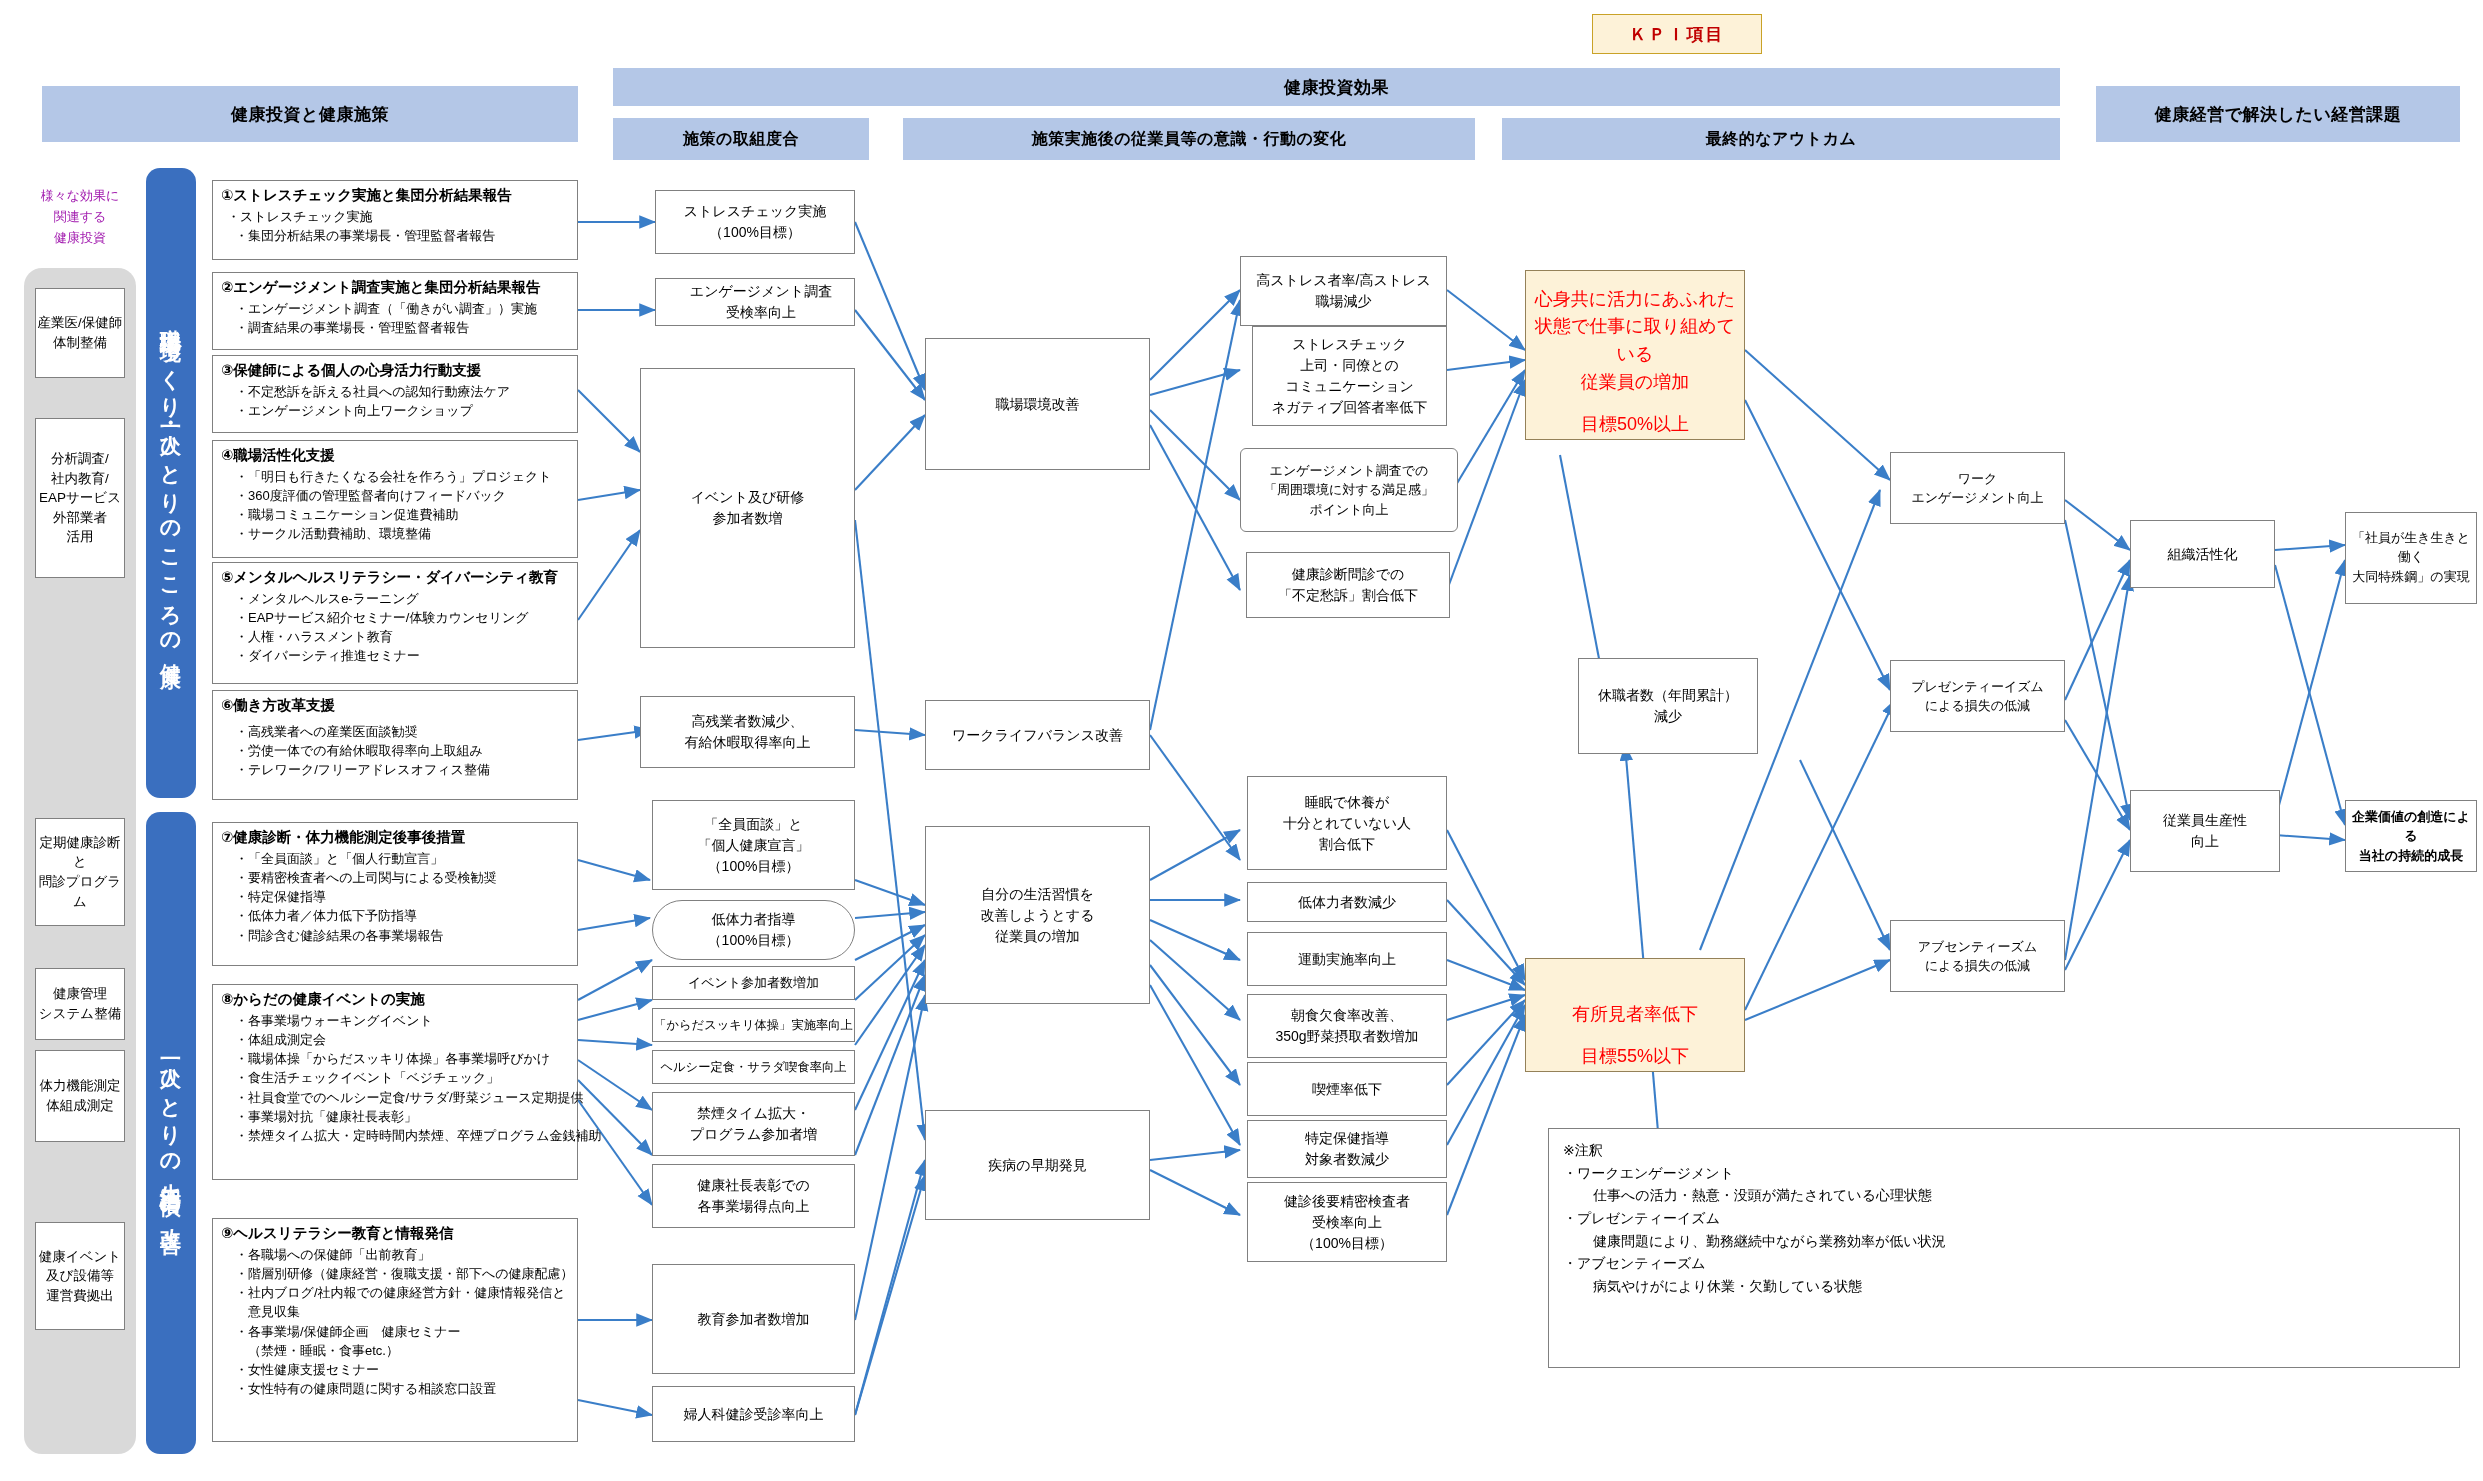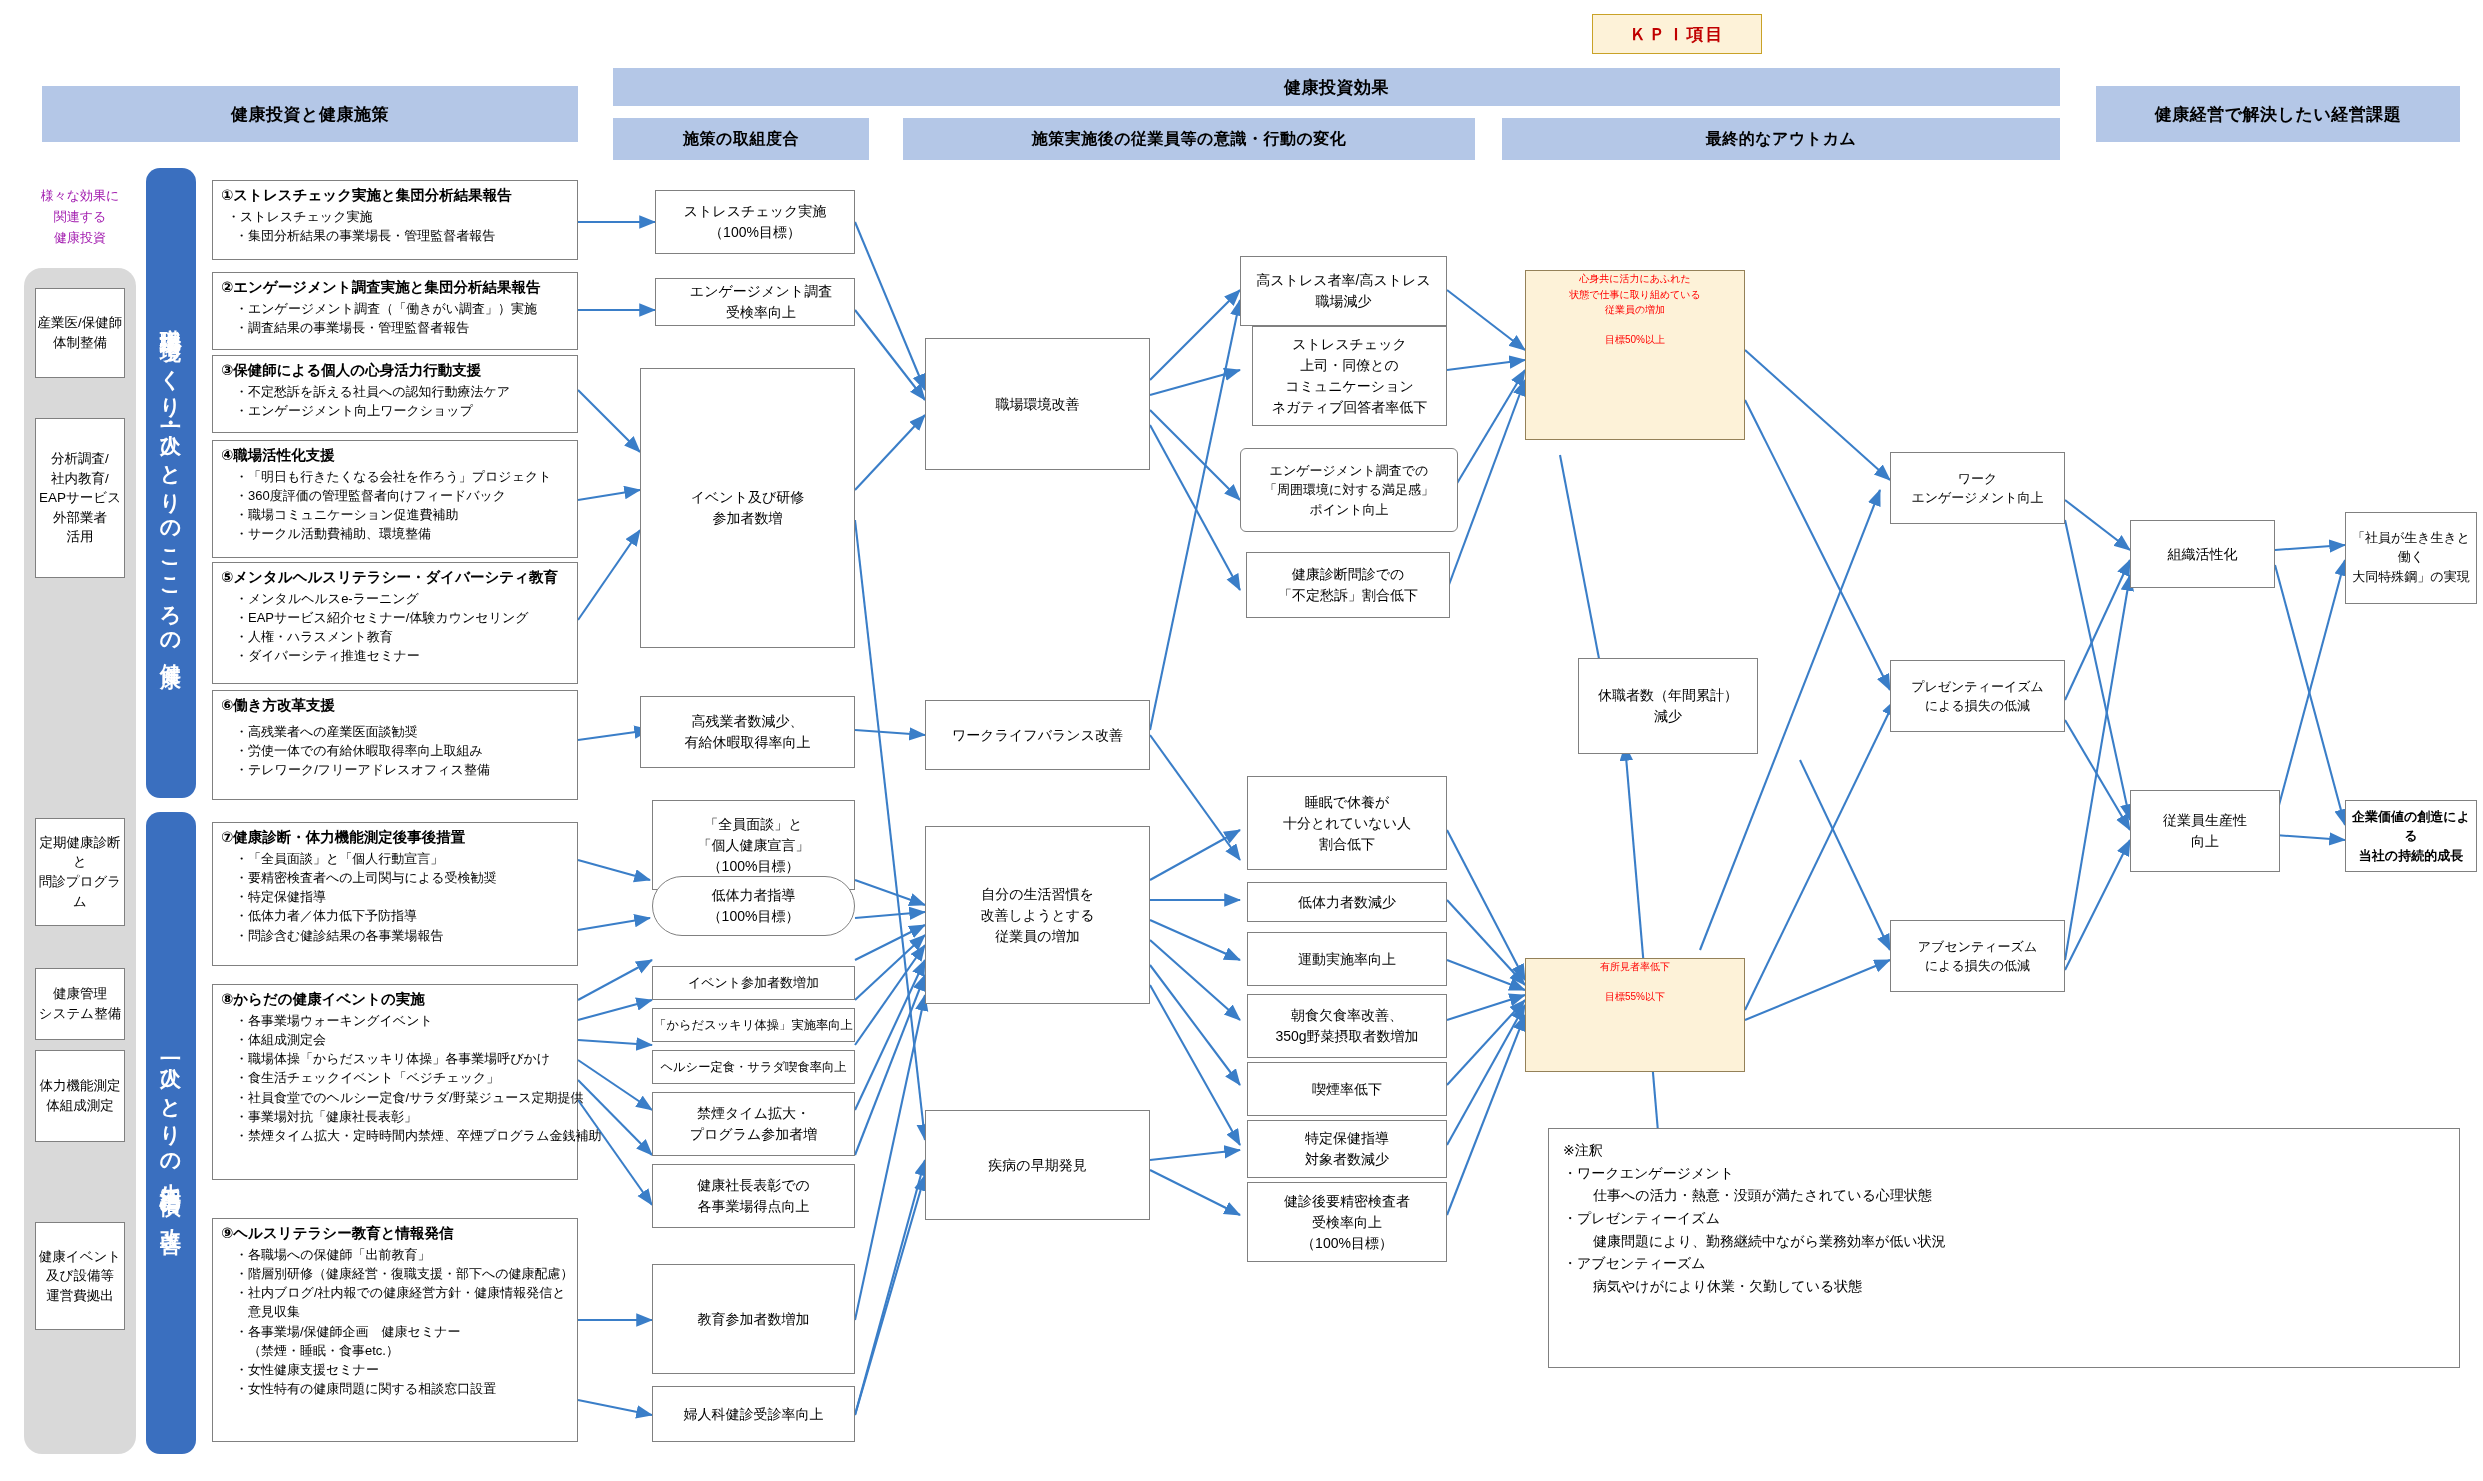--- a/index.html
+++ b/index.html
@@ -111,24 +111,24 @@
     text-align:center;
     font-size:14px;
     line-height:1.5;
   }
   .pbox.sm{font-size:13px;}
   .pbox.xs{font-size:12.3px;}
   
   .ybox{
     background:#fdf2d8;
     border:1px solid #948158;
-    display:flex;flex-direction:column;align-items:center;justify-content:flex-start;
+    display:flex;flex-direction:column;align-items:center;justify-content:flex-end;
     text-align:center;
     color:#ff0000;
-    font-size:10px;
+    font-size:18px;
     line-height:1.55;
   }
   .ybox .gap{height:14px;}
   
   .legend{
     background:#fff;
     border:1px solid #808080;
     padding:10px 14px;
     font-size:14px;
     line-height:1.62;
@@ -416,21 +416,21 @@
       <div>有給休暇取得率向上</div>
     </div>
   </div>
   <div class="node pbox" style="left:652px;top:800px;width:203px;height:90px;">
     <div>
       <div>「全員面談」と</div>
       <div>「個人健康宣言」</div>
       <div>（100%目標）</div>
     </div>
   </div>
-  <div class="node pbox" style="left:652px;top:876px;width:203px;height:60px;border-radius:31px;">
+  <div class="node pbox" style="left:652px;top:900px;width:203px;height:60px;border-radius:31px;">
     <div>
       <div>低体力者指導</div>
       <div>（100%目標）</div>
     </div>
   </div>
   <div class="node pbox sm" style="left:652px;top:966px;width:203px;height:34px;">
     <div>イベント参加者数増加</div>
   </div>
   <div class="node pbox xs" style="left:652px;top:1008px;width:203px;height:34px;">
     <div>「からだスッキリ体操」実施率向上</div>

